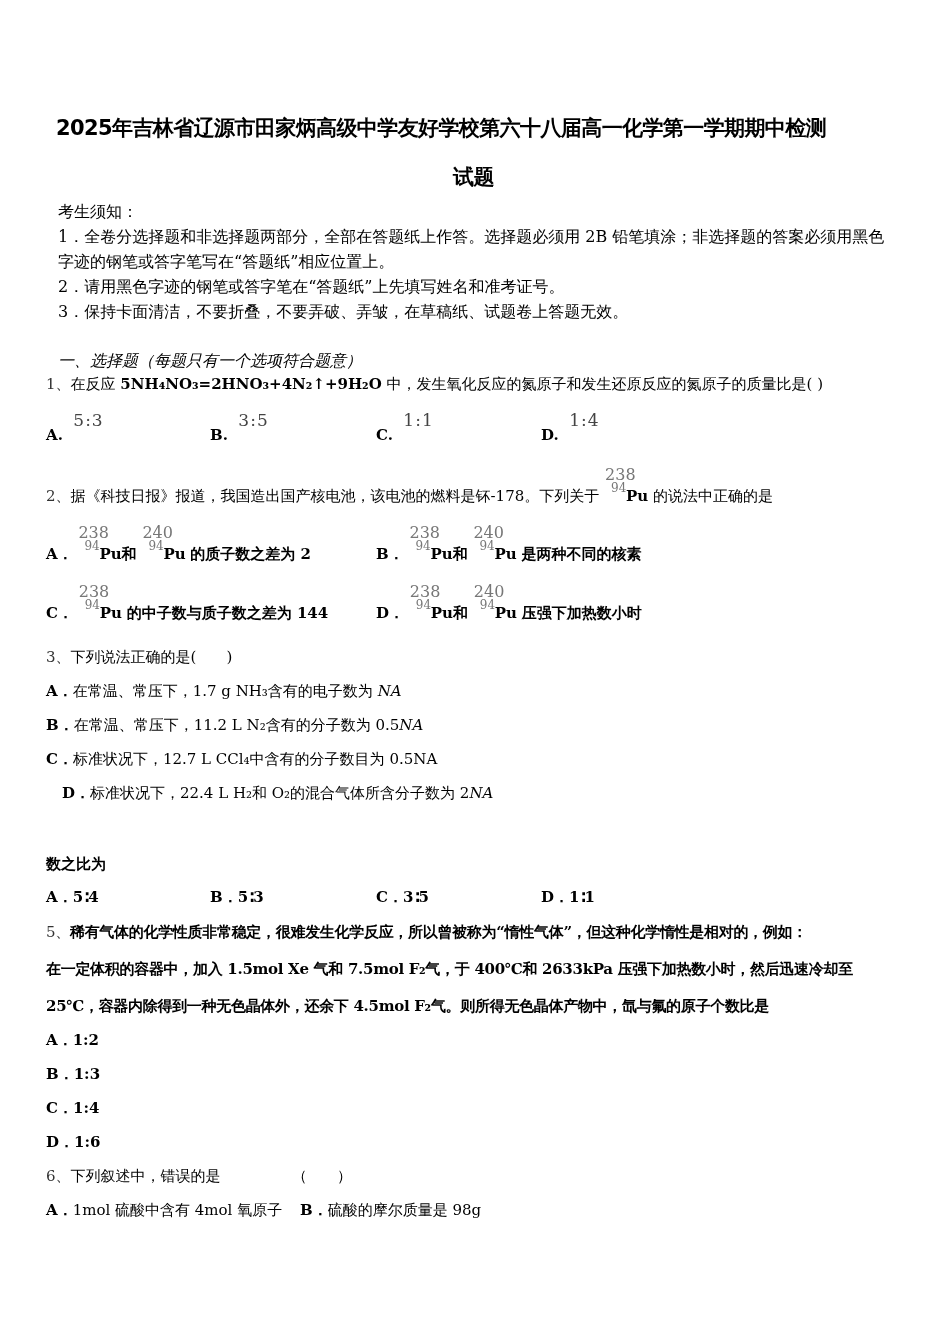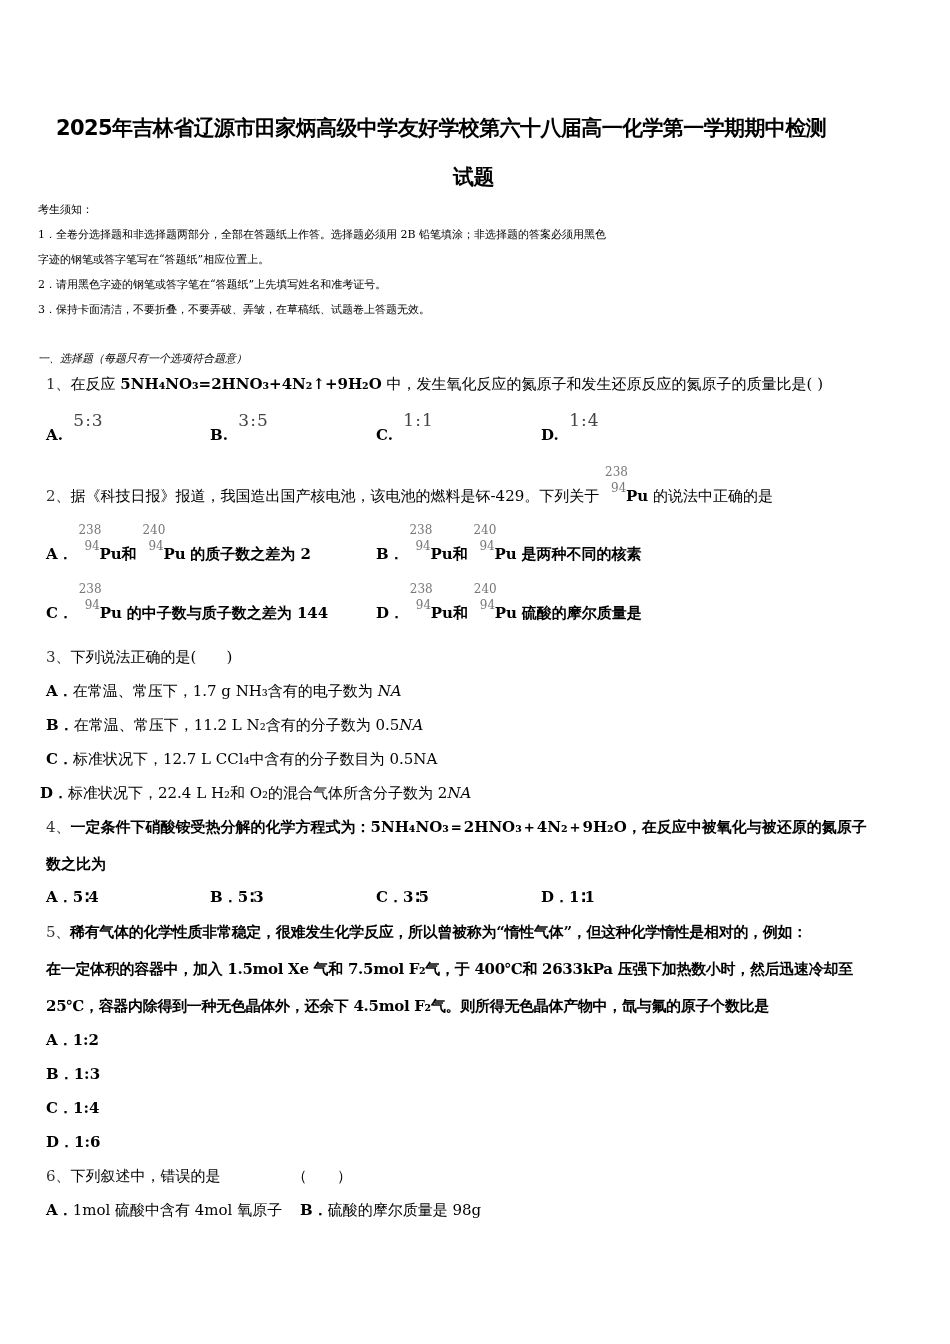--- a/index.html
+++ b/index.html
@@ -9,27 +9,27 @@
     color: #000;
   }
   .page { position: absolute; left: 0; top: 0; width: 950px; height: 1344px; }
   .abs { position: absolute; white-space: nowrap; }
   .title {
     font-family: "DejaVu Sans", "Liberation Sans", sans-serif;
     font-weight: bold; font-size: 21px; letter-spacing: -0.6px;
   }
   .t1 { left: 56px; top: 114px; }
   .t2 { left: 453px; top: 163px; }
-  .notice { font-size: 11px; left: 38px; }
+  .notice { font-size: 16px; left: 58px; }
   .txt { font-size: 15px; }
   .bold { font-weight: bold; }
   .qnum { color: #333; font-weight: normal; }
   .opt { font-weight: bold; font-size: 15px; }
   .iso { display: inline-block; position: relative; width: 22px; height: 18px; vertical-align: baseline; }
-  .iso .mass { position: absolute; left: 1px; top: -18px; font-size: 12px; color: #777; font-weight: normal; }
+  .iso .mass { position: absolute; left: 1px; top: -18px; font-size: 16px; color: #777; font-weight: normal; }
   .iso .z { position: absolute; left: 7px; top: -2px; font-size: 12px; color: #777; font-weight: normal; }
   .ratio-sup { position: relative; top: -14px; font-size: 17px; color: #444; font-weight: normal; letter-spacing: 1px; }
   .na { font-style: italic; }
 </style>
 </head>
 <body>
 
 <div class="page">
 
   <div class="abs title t1">2025年吉林省辽源市田家炳高级中学友好学校第六十八届高一化学第一学期期中检测</div>
@@ -45,21 +45,21 @@
 
   <div class="abs txt" style="left:46px; top:375px;">
     <span class="qnum">1、</span><span>在反应 </span><span class="bold">5NH₄NO₃=2HNO₃+4N₂↑+9H₂O</span><span> 中，发生氧化反应的氮原子和发生还原反应的氮原子的质量比是(   )</span>
   </div>
   <div class="abs opt" style="left:46px; top:424px;"><span>A.</span>&nbsp;&nbsp;<span class="ratio-sup">5:3</span></div>
   <div class="abs opt" style="left:210px; top:424px;"><span>B.</span>&nbsp;&nbsp;<span class="ratio-sup">3:5</span></div>
   <div class="abs opt" style="left:376px; top:424px;"><span>C.</span>&nbsp;&nbsp;<span class="ratio-sup">1:1</span></div>
   <div class="abs opt" style="left:541px; top:424px;"><span>D.</span>&nbsp;&nbsp;<span class="ratio-sup">1:4</span></div>
 
   <div class="abs txt" style="left:46px; top:483px;">
-    <span class="qnum">2、</span><span>据《科技日报》报道，我国造出国产核电池，该电池的燃料是钚-429。下列关于</span>
+    <span class="qnum">2、</span><span>据《科技日报》报道，我国造出国产核电池，该电池的燃料是钚-178。下列关于</span>
     <span class="iso"><span class="mass">238</span><span class="z">94</span></span><span class="bold">Pu</span><span> 的说法中正确的是</span>
   </div>
 
   <div class="abs txt" style="left:46px; top:541px;">
     <span class="opt">A．</span>
     <span class="iso"><span class="mass">238</span><span class="z">94</span></span><span class="bold">Pu</span><span class="bold">和</span>
     <span class="iso"><span class="mass">240</span><span class="z">94</span></span><span class="bold">Pu</span>
     <span class="bold">的质子数之差为 2</span>
   </div>
   <div class="abs txt" style="left:376px; top:541px;">
@@ -70,34 +70,31 @@
   </div>
   <div class="abs txt" style="left:46px; top:600px;">
     <span class="opt">C．</span>
     <span class="iso"><span class="mass">238</span><span class="z">94</span></span><span class="bold">Pu</span>
     <span class="bold">的中子数与质子数之差为 144</span>
   </div>
   <div class="abs txt" style="left:376px; top:600px;">
     <span class="opt">D．</span>
     <span class="iso"><span class="mass">238</span><span class="z">94</span></span><span class="bold">Pu</span><span class="bold">和</span>
     <span class="iso"><span class="mass">240</span><span class="z">94</span></span><span class="bold">Pu</span>
-    <span class="bold">硫酸的摩尔质量是</span>
+    <span class="bold">压强下加热数小时</span>
   </div>
 
   <div class="abs txt" style="left:46px; top:648px;">
     <span class="qnum">3、</span><span>下列说法正确的是(　　)</span>
   </div>
   <div class="abs txt" style="left:46px; top:682px;"><span class="opt">A．</span><span>在常温、常压下，1.7 g NH₃含有的电子数为 </span><span class="na">NA</span></div>
   <div class="abs txt" style="left:46px; top:716px;"><span class="opt">B．</span><span>在常温、常压下，11.2 L N₂含有的分子数为 0.5</span><span class="na">NA</span></div>
   <div class="abs txt" style="left:46px; top:750px;"><span class="opt">C．</span><span>标准状况下，12.7 L CCl₄中含有的分子数目为 0.5</span><span>NA</span></div>
-  <div class="abs txt" style="left:40px; top:784px;"><span class="opt">D．</span><span>标准状况下，22.4 L H₂和 O₂的混合气体所含分子数为 2</span><span class="na">NA</span></div>
+  <div class="abs txt" style="left:62px; top:784px;"><span class="opt">D．</span><span>标准状况下，22.4 L H₂和 O₂的混合气体所含分子数为 2</span><span class="na">NA</span></div>
 
-  <div class="abs txt" style="left:46px; top:818px;">
-    <span class="qnum">4、</span><span class="bold">一定条件下硝酸铵受热分解的化学方程式为：</span><span class="bold">5NH₄NO₃＝2HNO₃＋4N₂＋9H₂O</span><span class="bold">，在反应中被氧化与被还原的氮原子</span>
-  </div>
   <div class="abs txt bold" style="left:46px; top:855px;">数之比为</div>
   <div class="abs opt" style="left:46px; top:888px;"><span>A．</span><span>5∶4</span></div>
   <div class="abs opt" style="left:210px; top:888px;"><span>B．</span><span>5∶3</span></div>
   <div class="abs opt" style="left:376px; top:888px;"><span>C．</span><span>3∶5</span></div>
   <div class="abs opt" style="left:541px; top:888px;"><span>D．</span><span>1∶1</span></div>
 
   <div class="abs txt bold" style="left:46px; top:923px; letter-spacing:-0.3px;"><span class="qnum">5、</span><span>稀有气体的化学性质非常稳定，很难发生化学反应，所以曾被称为“惰性气体”，但这种化学惰性是相对的，例如：</span></div>
   <div class="abs txt bold" style="left:46px; top:960px; letter-spacing:-0.3px;">在一定体积的容器中，加入 1.5mol Xe 气和 7.5mol F₂气，于 400℃和 2633kPa 压强下加热数小时，然后迅速冷却至</div>
   <div class="abs txt bold" style="left:46px; top:997px; letter-spacing:-0.3px;">25℃，容器内除得到一种无色晶体外，还余下 4.5mol F₂气。则所得无色晶体产物中，氙与氟的原子个数比是</div>
   <div class="abs opt" style="left:46px; top:1031px;"><span>A．</span><span>1:2</span></div>

